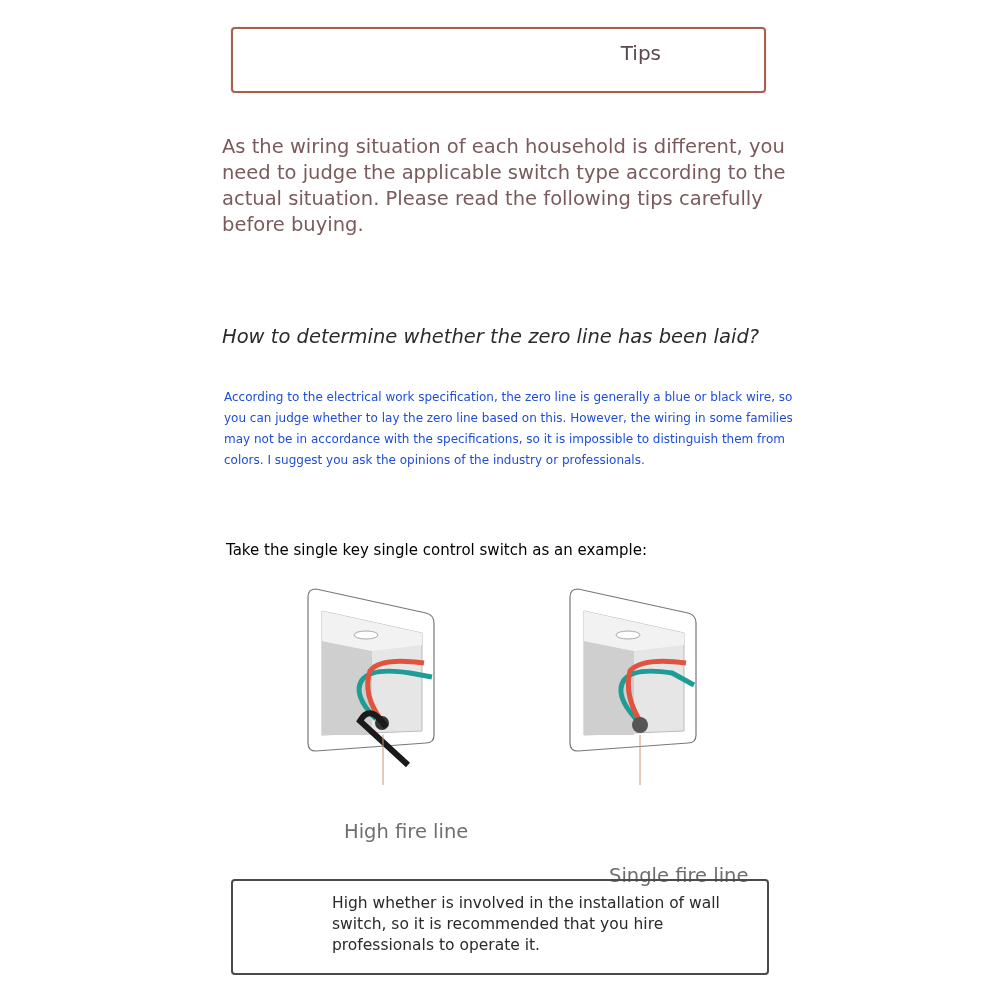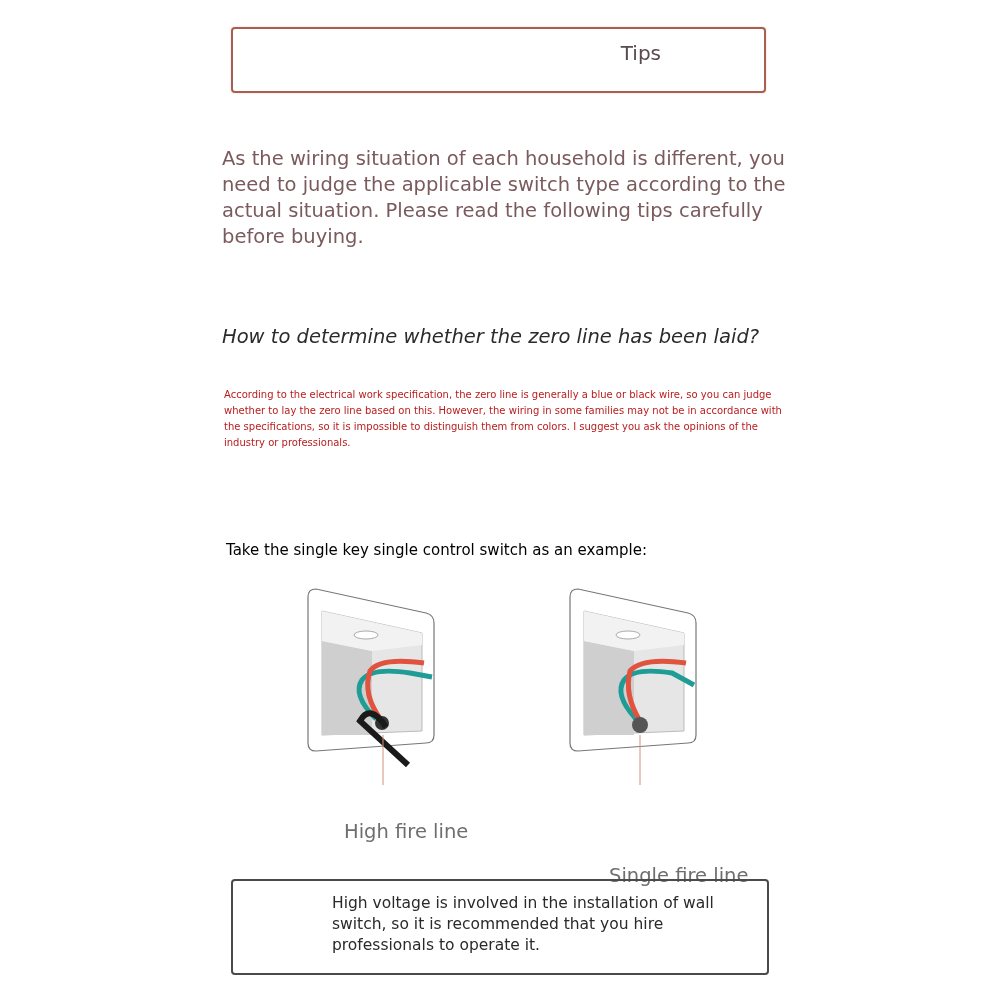--- a/index.html
+++ b/index.html
@@ -1,21 +1,21 @@
 <!DOCTYPE html>
 <html><head>
 <meta charset="utf-8">
 <style>
   html,body{margin:0;padding:0;background:#fff;}
   body{width:1001px;height:1001px;position:relative;overflow:hidden;font-family:"DejaVu Sans","Liberation Sans",sans-serif;}
   .tips-box{position:absolute;left:231px;top:27px;width:535px;height:66px;border:2px solid #a7604f;border-radius:4px;box-sizing:border-box;box-shadow:0 0 2px #e8c8bd;padding-left:48px;}
   .tips-title{position:absolute;left:0;top:12px;width:428px;text-align:right;font-size:20px;color:#5a4a4e;}
-  .intro{position:absolute;left:222px;top:146px;width:570px;font-size:19.5px;line-height:26px;color:#7a5a5c;}
+  .intro{position:absolute;left:222px;top:134px;width:570px;font-size:19.5px;line-height:26px;color:#7a5a5c;}
   .q-heading{position:absolute;left:222px;top:325px;width:570px;font-size:19.5px;color:#2b2b2b;font-style:italic;}
-  .answer{position:absolute;left:224px;top:387px;width:570px;font-size:10px;line-height:16px;color:#b91c1c;}
+  .answer{position:absolute;left:224px;top:387px;width:570px;font-size:12px;line-height:21px;color:#1d4ed8;}
   .example-heading{position:absolute;left:226px;top:541px;width:560px;font-size:15px;color:#000000;}
   .diagram{position:absolute;top:585px;width:140px;height:200px;}
   .diag-left{left:300px;}
   .diag-right{left:562px;}
   .cap{position:absolute;top:820px;font-size:19.5px;color:#6e6e6e;}
   .cap-left{left:344px;}
   .cap-right{left:609px;margin-top:44px;}
   .warn-box{position:absolute;left:231px;top:879px;width:538px;height:96px;border:2px solid #4a4a4a;border-radius:4px;box-sizing:border-box;}
   .warn-text{position:absolute;left:99px;top:12px;width:420px;font-size:15.5px;line-height:21px;color:#2a2a2a;}
 </style>
@@ -54,14 +54,14 @@
   <path d="M22 26 L122 48 L122 60 L72 66 L22 56 Z" fill="#f2f2f2"></path>
   <ellipse cx="66" cy="50" rx="12" ry="4" fill="#fff" stroke="#aaa"></ellipse>
   <path d="M74 134 Q52 110 62 95 Q72 82 110 88 L132 100" fill="none" stroke="#1f9c95" stroke-width="5"></path>
   <path d="M78 136 Q62 110 68 86 Q80 72 124 78" fill="none" stroke="#e0533f" stroke-width="5"></path>
   <circle cx="78" cy="140" r="8" fill="#555"></circle>
   <line x1="78" y1="150" x2="78" y2="200" stroke="#d0937a" stroke-width="1"></line>
 </svg>
 <div class="cap cap-right">Single fire line</div>
 
 <div class="warn-box">
-  <div class="warn-text">High voltage is involved in the installation of wall switch, so it is recommended that you hire professionals to operate it.</div>
+  <div class="warn-text">High whether is involved in the installation of wall switch, so it is recommended that you hire professionals to operate it.</div>
 </div>
 
 </body></html>

